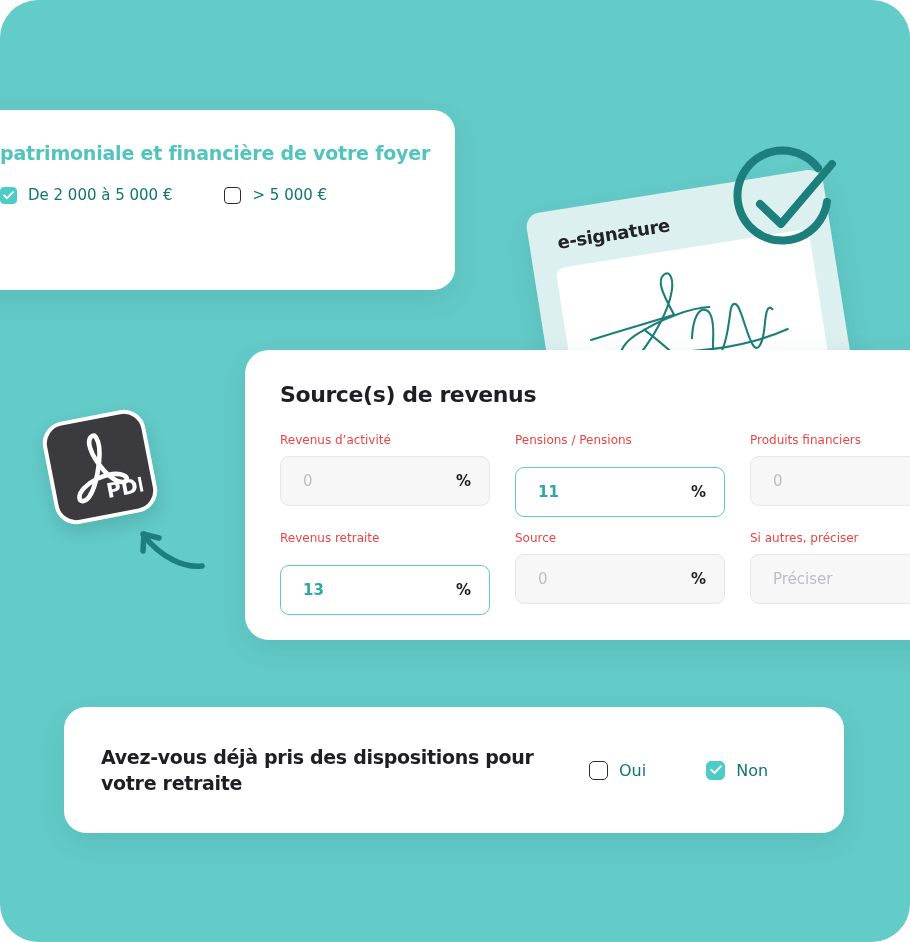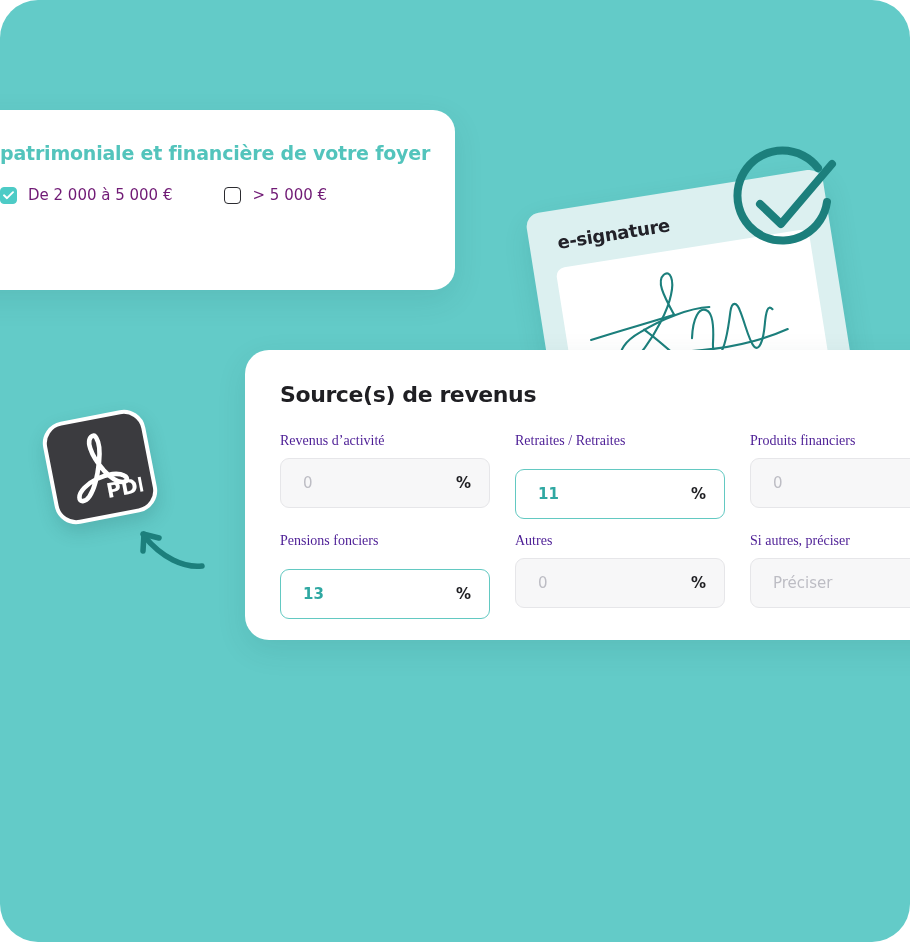--- a/index.html
+++ b/index.html
@@ -74,21 +74,21 @@
     margin-top: 22px;
   }
   .opt {
     display: flex;
     align-items: center;
     white-space: nowrap;
   }
   .opt + .opt { margin-left: 52px; }
   .opt-label {
     font-size: 15px;
-    color: #701a75;
+    color: #0f766e;
     margin-left: 11px;
   }
 
   
   .cbox {
     width: 17px;
     height: 17px;
     border-radius: 4px;
     box-sizing: border-box;
     display: inline-flex;
@@ -202,24 +202,23 @@
     letter-spacing: -0.4px;
     margin: 0 0 26px 0;
   }
   .rev-grid {
     display: grid;
     grid-template-columns: 210px 210px 210px;
     column-gap: 25px;
     row-gap: 14px;
   }
   .field-label {
-    font-size: 14px;
-    color: #4c1d95;
+    font-size: 12px;
+    color: #ef4444;
     margin-bottom: 9px;
-    font-family: Liberation Serif, serif;
   }
   .field-box {
     position: relative;
     height: 50px;
     border-radius: 9px;
     box-sizing: border-box;
     display: flex;
     align-items: center;
   }
   .field-box.inactive {
@@ -365,56 +364,79 @@
 
         <div>
           <div class="field-label">Revenus d’activité</div>
           <div class="field-box inactive">
             <span class="field-ph">0</span>
             <span class="pct">%</span>
           </div>
         </div>
 
         <div>
-          <div class="field-label">Retraites / Retraites</div>
+          <div class="field-label">Pensions / Pensions</div>
           <div class="field-box active">
             <span class="field-val">11</span>
             <span class="pct">%</span>
           </div>
         </div>
 
         <div>
           <div class="field-label">Produits financiers</div>
           <div class="field-box inactive">
             <span class="field-ph">0</span>
 
           </div>
         </div>
 
         <div>
-          <div class="field-label">Pensions fonciers</div>
+          <div class="field-label">Revenus retraite</div>
           <div class="field-box active">
             <span class="field-val">13</span>
             <span class="pct">%</span>
           </div>
         </div>
 
         <div>
-          <div class="field-label">Autres</div>
+          <div class="field-label">Source</div>
           <div class="field-box inactive">
             <span class="field-ph">0</span>
             <span class="pct">%</span>
           </div>
         </div>
 
         <div>
           <div class="field-label">Si autres, préciser</div>
           <div class="field-box inactive">
             <span class="field-ph">Préciser</span>
           </div>
         </div>
 
       </div>
     </div>
   </div>
 
+  <div class="card" id="card-retraite">
+    <div class="q">
+      <span>Avez-vous déjà pris des dispositions pour</span><br>
+      <span>votre retraite</span>
+    </div>
+    <div class="answers">
+
+      <label class="opt">
+        <span class="cbox unchecked big"></span>
+        <span class="opt-label">Oui</span>
+      </label>
+
+      <label class="opt">
+        <span class="cbox checked big">
+          <svg width="12" height="10" viewBox="0 0 12 10">
+            <path d="M1.2 4.8 L4.4 8 L10.8 1.4" fill="none" stroke="#ffffff" stroke-width="2" stroke-linecap="round" stroke-linejoin="round"></path>
+          </svg>
+        </span>
+        <span class="opt-label">Non</span>
+      </label>
+
+    </div>
+  </div>
 
 </div>
 
 </body></html>

